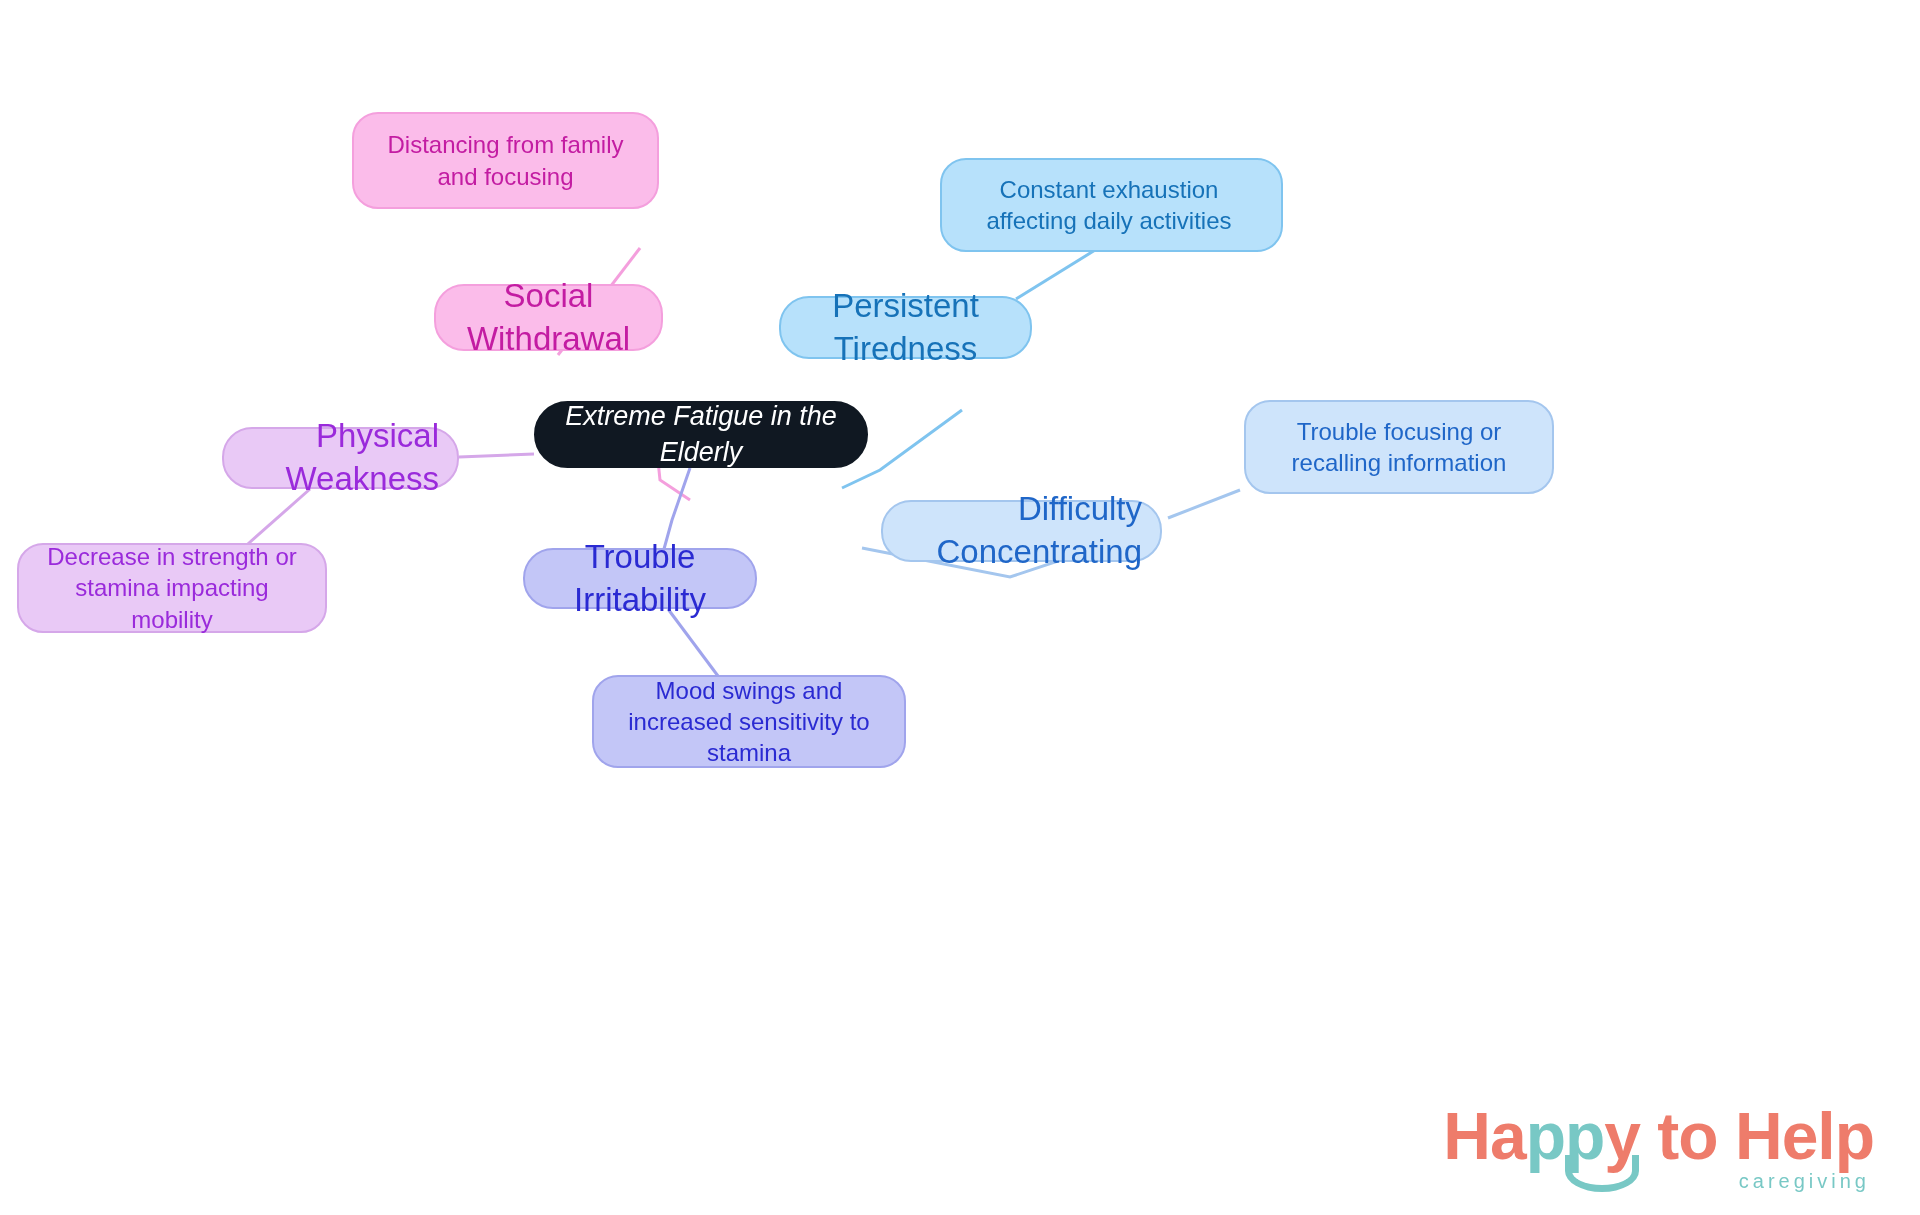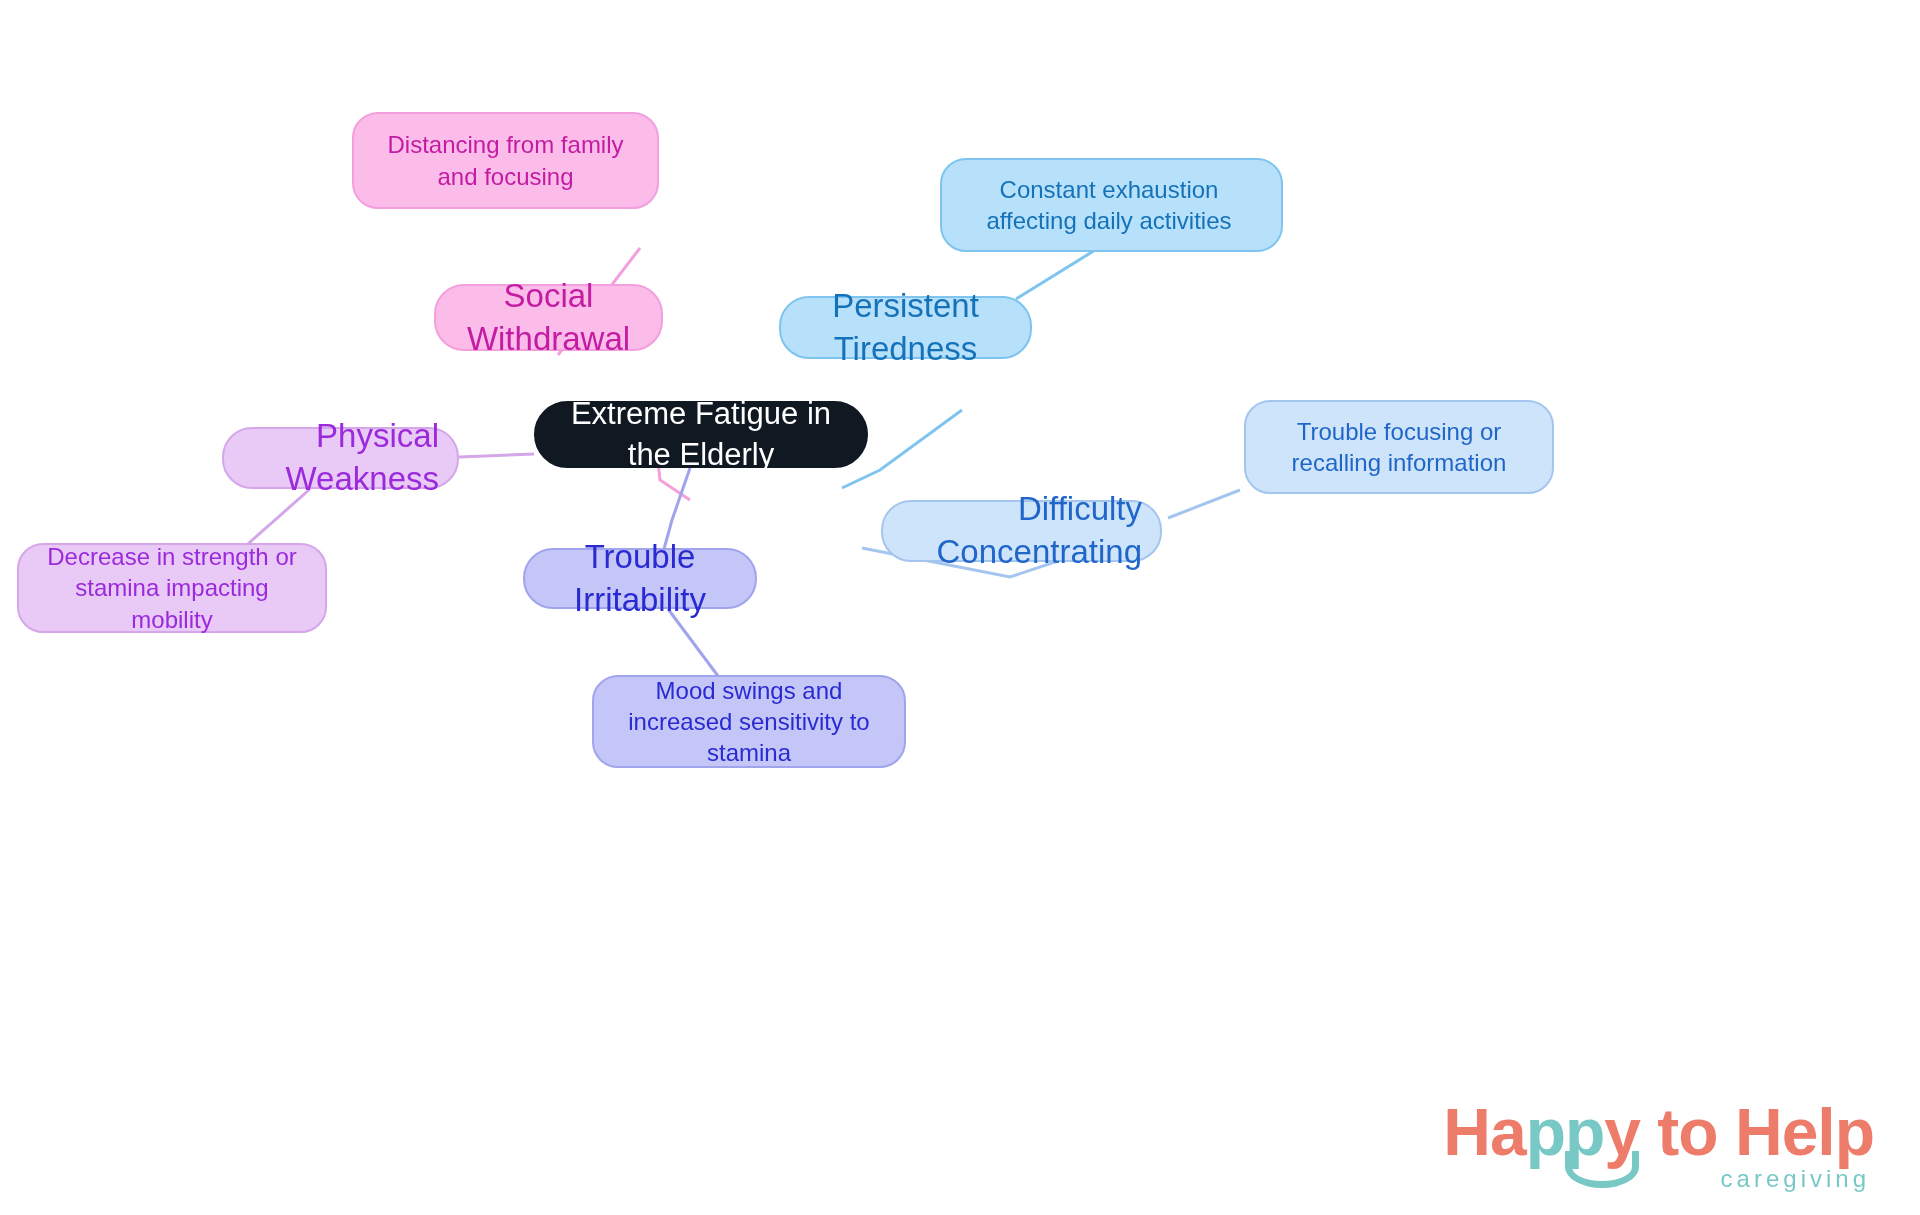--- a/index.html
+++ b/index.html
@@ -37,22 +37,23 @@
     border-width: 2px;
     line-height: 1.3;
     white-space: pre-line;
     padding: 8px 18px;
     z-index: 5;
   }
   .node.root {
     background: #101822;
     border-color: #101822;
     color: #ffffff;
-    font-size: 31px;
+    font-size: 27px;
     border-radius: 34px;
+    font-style: italic;
   }
   .node.branch {
     font-size: 33px;
     border-radius: 30px;
   }
   .node.leaf {
     font-size: 24px;
     border-radius: 26px;
   }
   
@@ -97,21 +98,21 @@
     width: 60px;
     height: 30px;
     border: 7px solid #78C8C5;
     border-top: none;
     border-bottom-left-radius: 60px 34px;
     border-bottom-right-radius: 60px 34px;
   }
   #logo-sub {
     margin-top: 2px;
     margin-right: 4px;
-    font-size: 24px;
+    font-size: 20px;
     letter-spacing: 4px;
     color: #78C8C5;
     line-height: 1;
   }
 </style>
 </head>
 <body>
 
 <div id="canvas">
 

